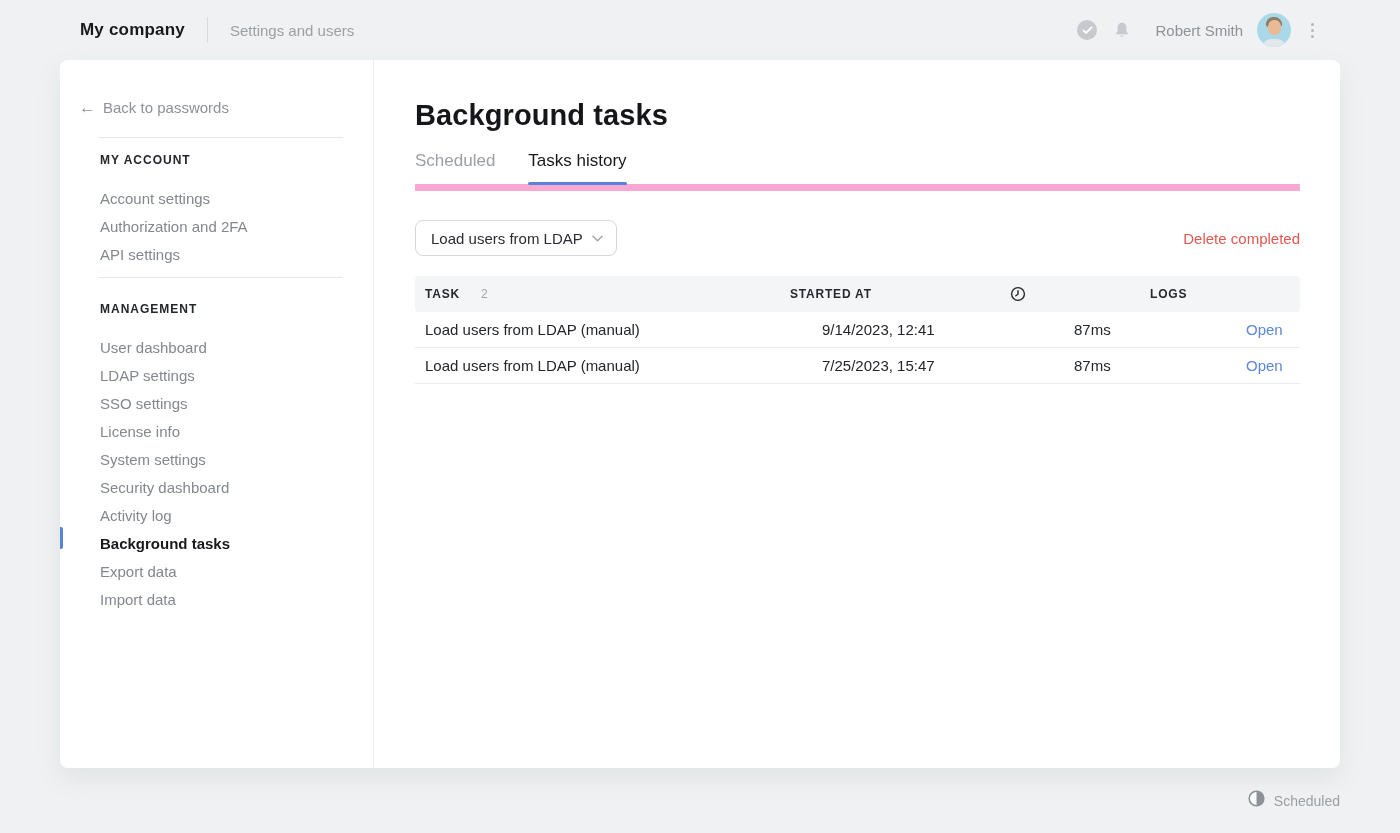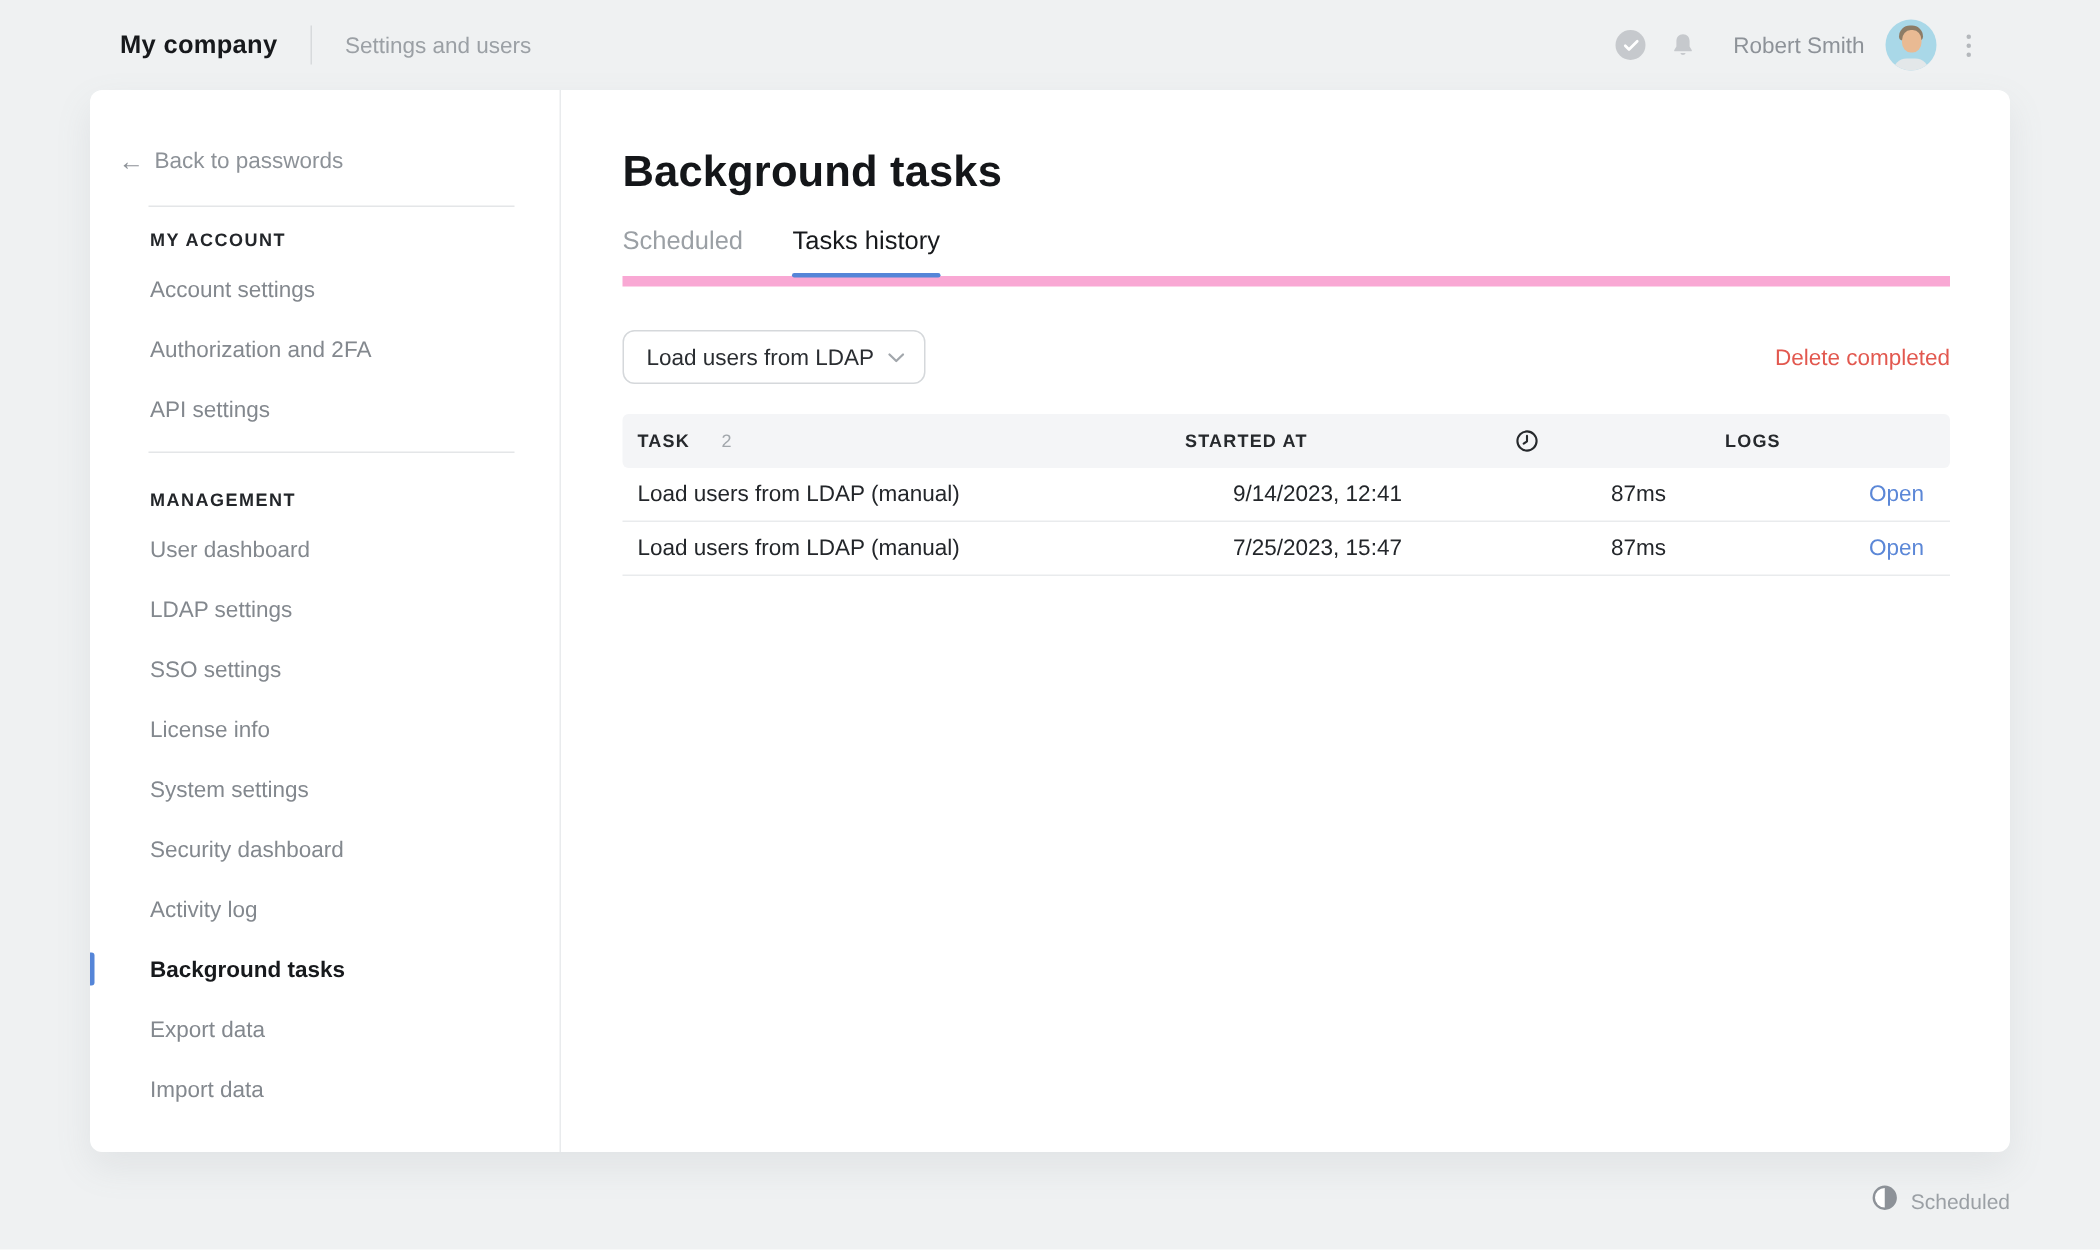--- a/index.html
+++ b/index.html
@@ -67,25 +67,24 @@
   .side-divider { height: 1px; background: #e4e6e8; margin: 20px 30px 0 39px; }
   .section-title {
     margin: 15px 0 0 40px;
     font-size: 12px; font-weight: 700; letter-spacing: 1px;
     color: #23262a;
   }
   .section-title.second { margin-top: 24px; }
   .nav-list { margin-top: 12px; }
   .nav-item {
     position: relative;
-    height: 28px; display: flex; align-items: center;
+    height: 28px; display: flex; align-items: flex-end;
     padding-left: 40px;
     font-size: 15px; color: #83888e;
     cursor: pointer;
-    margin-top: 12px;
   }
   .nav-item.active { color: #17191c; font-weight: 700; }
   .active-bar {
     position: absolute; left: 0; top: 3px;
     width: 3px; height: 22px; border-radius: 0 2px 2px 0;
     background: #5585d8;
   }
 
   
   .content { flex: 1; padding: 39px 40px 0 41px; min-width: 0; }

